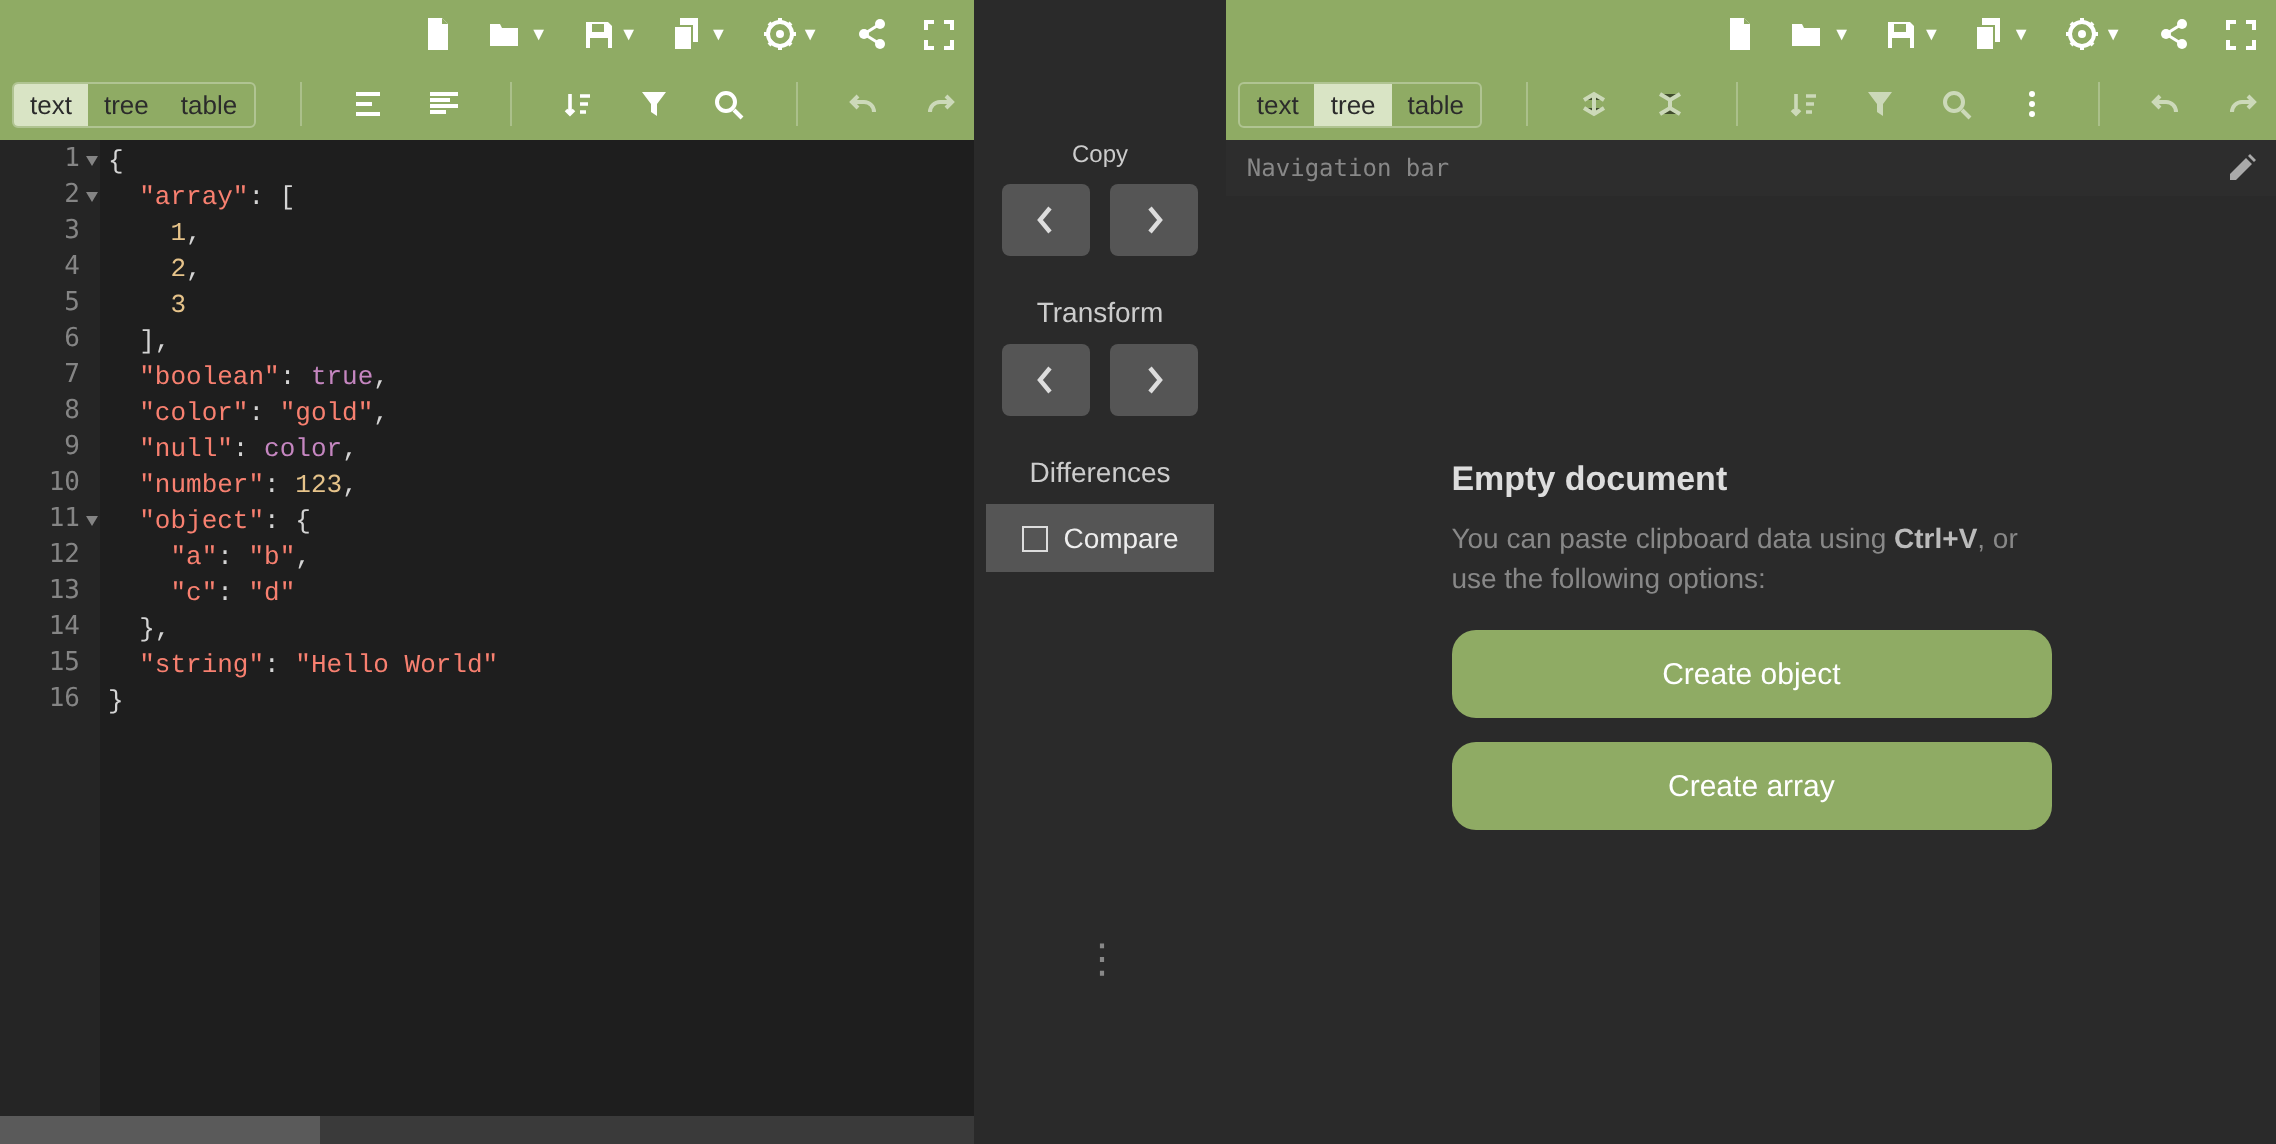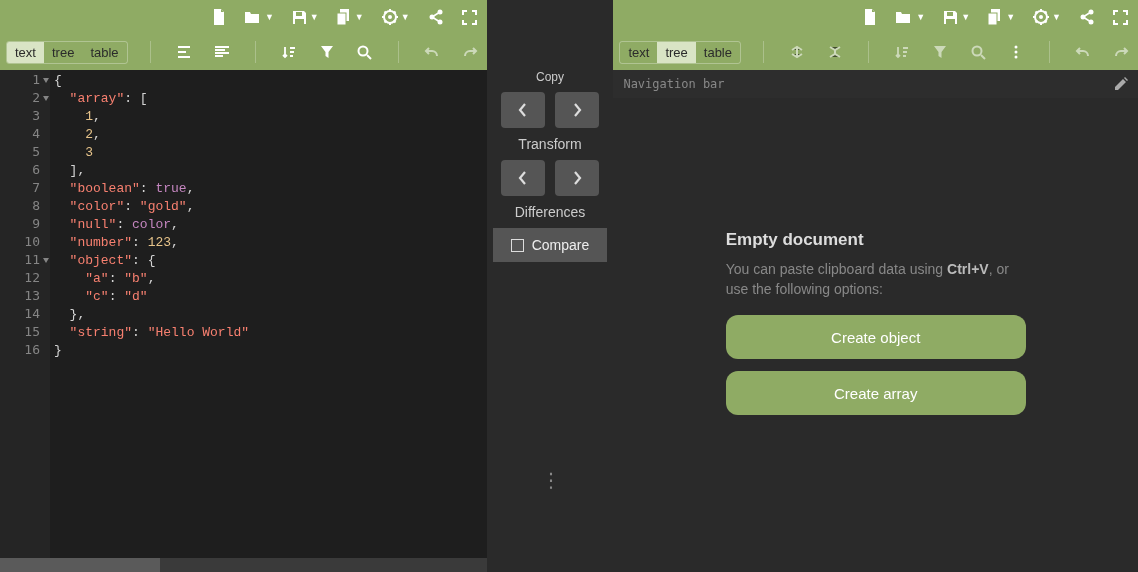--- a/index.html
+++ b/index.html
@@ -32,21 +32,21 @@
 .code .bool { color: #c586c0; }
 .code .null { color: #c586c0; }
 .code .punc { color: #d4d4d4; }
 .code .brace { color: #d4d4d4; }
 .hscroll { height: 14px; background: #3a3a3a; display: flex; }
 .hscroll-thumb { width: 160px; height: 100%; background: #5a5a5a; }
 
 .center-title { margin-top: 58px; color: #ccc; font-size: 12px; }
 .center-group { margin-top: 8px; display: flex; gap: 10px; }
 .sq-btn { width: 44px; height: 36px; background: #555; border-radius: 4px; display: flex; align-items: center; justify-content: center; color: #ddd; cursor: pointer; }
-.center-label { color: #ccc; font-size: 14px; margin-top: 8px; }
+.center-label { color: #ccc; font-size: 14px; margin-top: 20px; }
 .compare-btn { margin-top: 8px; background: #555; color: #eee; padding: 9px 18px; border-radius: 0; font-size: 14px; cursor: pointer; display: flex; align-items: center; gap: 8px; }
 .compare-box { width: 13px; height: 13px; border: 1.5px solid #ddd; display: inline-block; }
 .dots-vertical { margin-top: auto; margin-bottom: 80px; color: #888; font-size: 20px; cursor: pointer; letter-spacing: -2px; }
 
 .navbar { height: 28px; background: #2d2d2d; display: flex; align-items: center; padding: 0 10px; font-family: Consolas, monospace; font-size: 12px; color: #888; justify-content: space-between; }
 .edit-icon { color: #aaa; cursor: pointer; }
 
 .empty-body { flex: 1; background: #2a2a2a; display: flex; flex-direction: column; align-items: center; padding-top: 132px; }
 .empty-inner { width: 300px; }
 .empty-title { color: #ddd; font-size: 17px; font-weight: 600; margin-bottom: 10px; }

